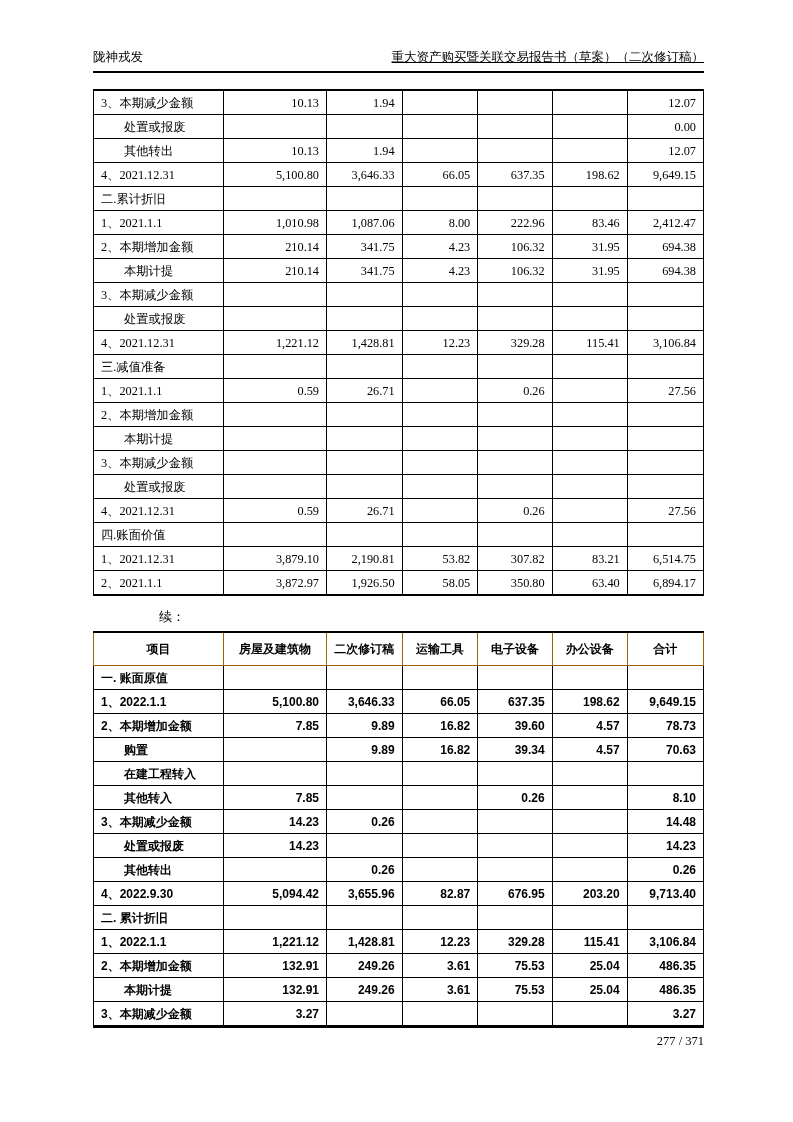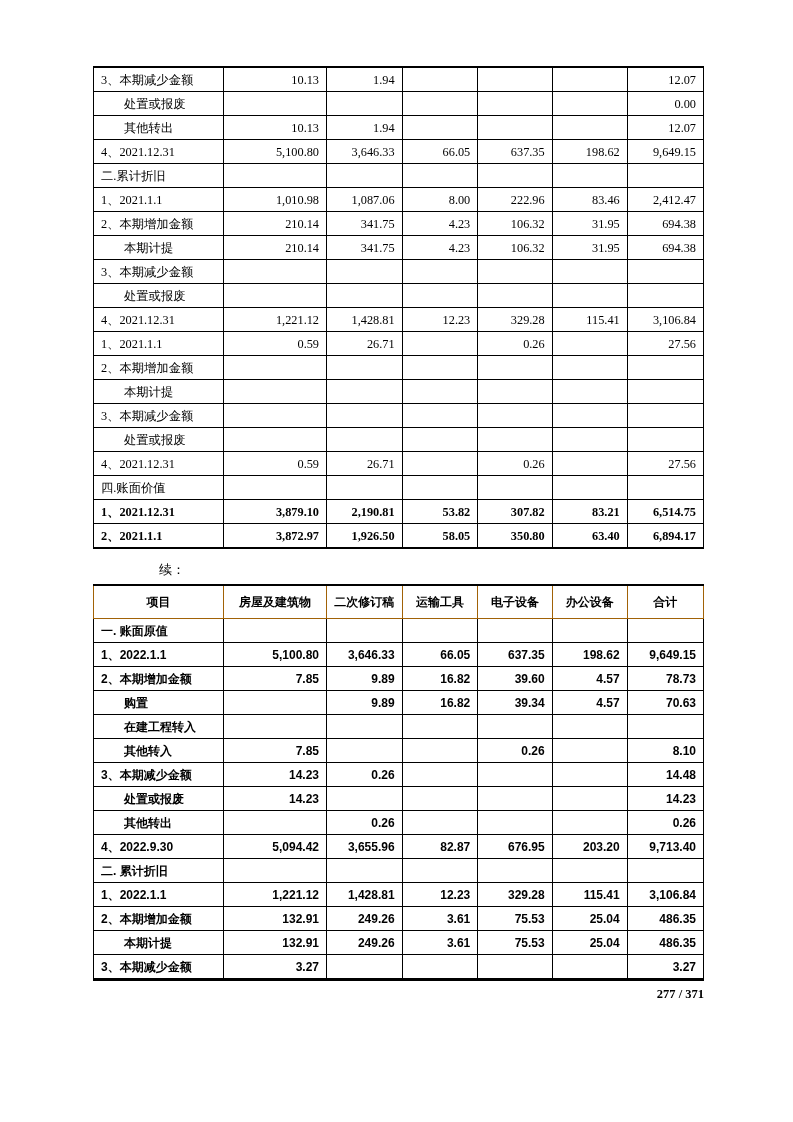--- a/index.html
+++ b/index.html
@@ -72,34 +72,38 @@
     height:23px;
     line-height:14px;
     padding:0 7px;
     vertical-align:middle;
     overflow:hidden;
     white-space:nowrap;
   }
   td.lbl { text-align:left; }
   td.num { text-align:right; }
   td.sub { padding-left:30px !important;margin-top:34px; }
-  .bold  { font-weight:bold; }
+  .bold  { font-weight:normal; }
   .pageno {
     text-align:right;
-    font-weight:bold;
+    font-weight:normal;
     font-size:12.5px;
     margin-top:6px;
     font-family:"Liberation Serif", serif;
   }
 </style>
 </head>
 <body>
 
 <div class="page">
 
+  <div class="hdr">
+    <span class="left">陇神戎发</span>
+    <span class="right">重大资产购买暨关联交易报告书（草案）（二次修订稿）</span>
+  </div>
 
   <table id="table1">
     <colgroup>
       <col style="width:21.3%">
         <col style="width:16.9%">
         <col style="width:12.4%">
       <col style="width:12.4%">
         <col style="width:12.2%">
         <col style="width:12.3%">
       <col style="width:12.5%">
@@ -198,20 +202,29 @@
         <tr>
           <td class="lbl item">4、2021.12.31</td>
           <td class="num">1,221.12</td>
           <td class="num">1,428.81</td>
           <td class="num">12.23</td>
           <td class="num">329.28</td>
           <td class="num">115.41</td>
           <td class="num">3,106.84</td>
         </tr>
         <tr>
+          <td class="lbl section">三.减值准备</td>
+          <td class="num"></td>
+          <td class="num"></td>
+          <td class="num"></td>
+          <td class="num"></td>
+          <td class="num"></td>
+          <td class="num"></td>
+        </tr>
+        <tr>
           <td class="lbl item">1、2021.1.1</td>
           <td class="num">0.59</td>
           <td class="num">26.71</td>
           <td class="num"></td>
           <td class="num">0.26</td>
           <td class="num"></td>
           <td class="num">27.56</td>
         </tr>
         <tr>
           <td class="lbl item">2、本期增加金额</td>

